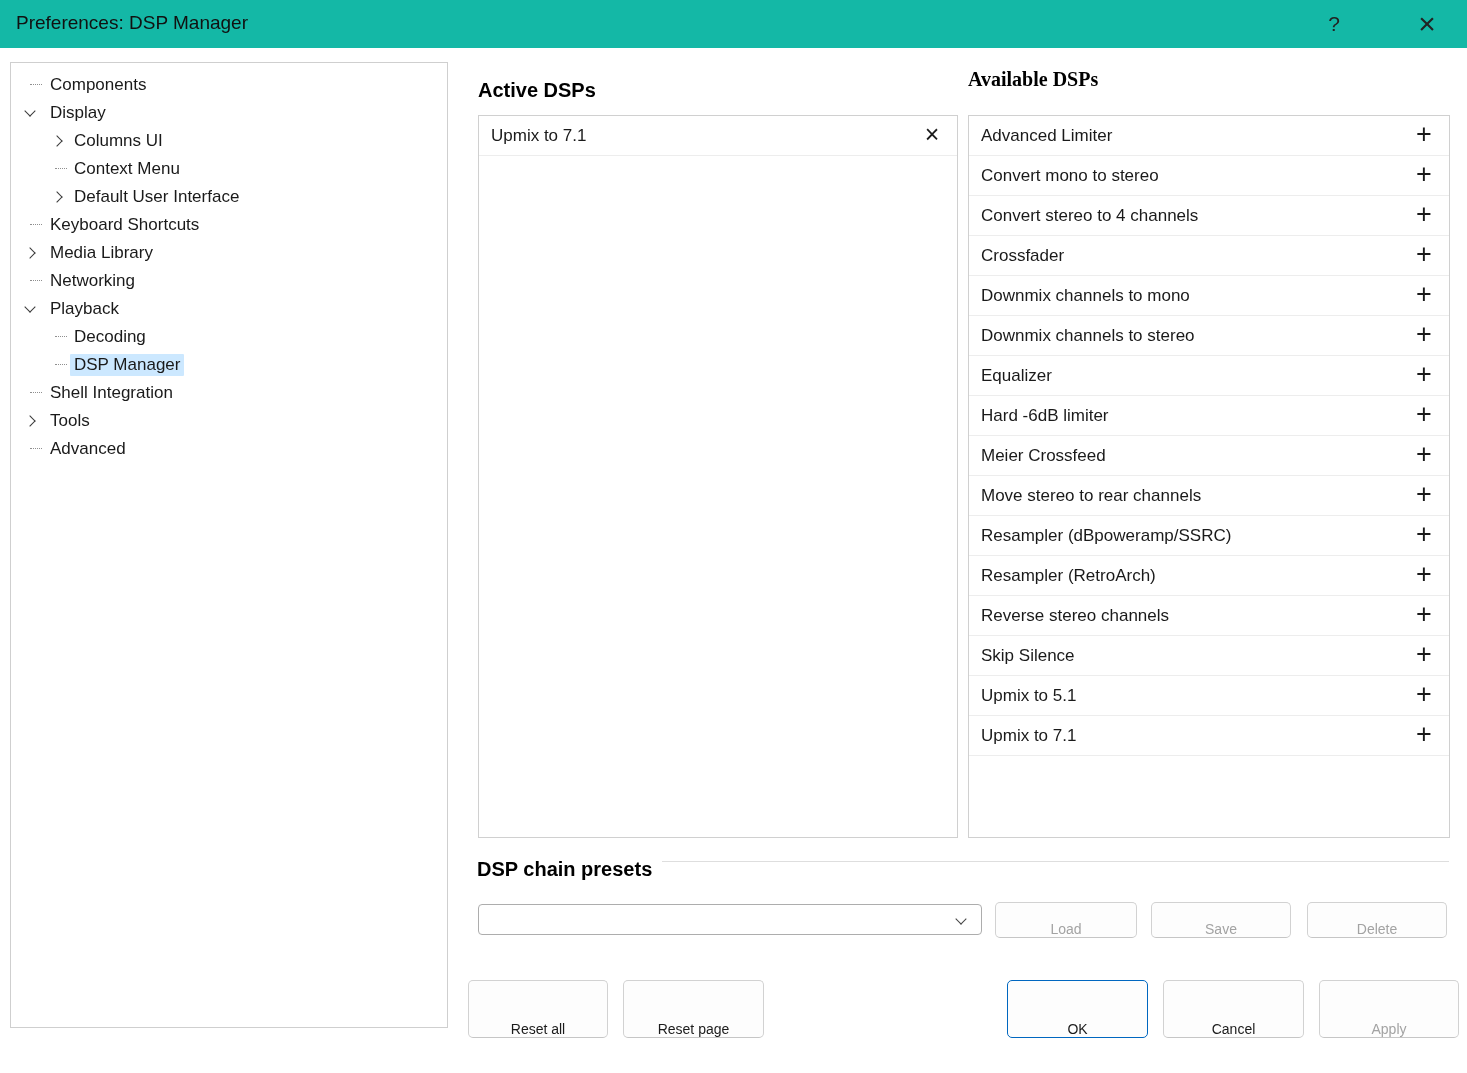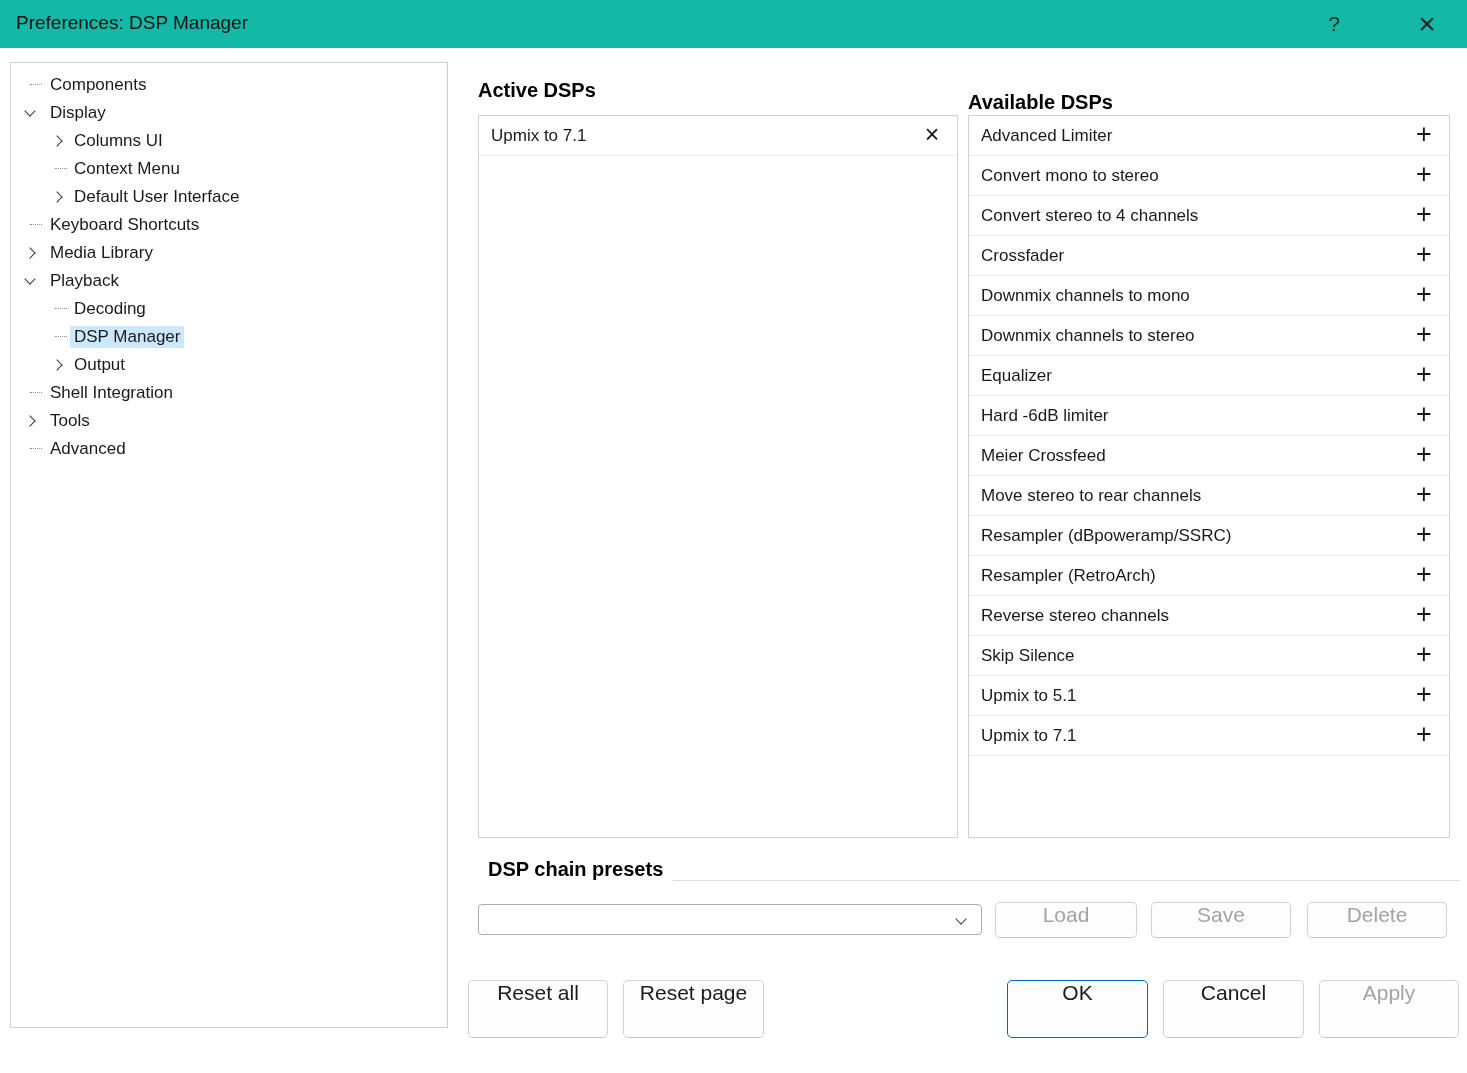--- a/index.html
+++ b/index.html
@@ -43,31 +43,31 @@
   .listbox { position:absolute; top:115px; height:723px; border:1px solid #d0d0d0; background:#fff; overflow:hidden; }
   #active-list { left:478px; width:480px; }
   #available-list { left:968px; width:482px; }
   .dsp-row { height:40px; display:flex; align-items:center; justify-content:space-between;
              padding:0 10px 0 12px; border-bottom:1px solid #ededed; font-size:17px; background:#fff; }
   .dsp-label { white-space:nowrap; }
   .plus-icon { font-size:27px; font-weight:300; line-height:1; width:30px; text-align:center; color:#1a1a1a; cursor:default; padding-bottom:3px; }
   .remove-icon { font-size:25px; font-weight:300; line-height:1; width:30px; text-align:center; color:#1a1a1a; cursor:default; padding-bottom:3px; }
 
   
-  .presets-heading-row { position:absolute; left:488px; top:858px; width:972px; display:flex; align-items:flex-end; gap:10px; }
+  .presets-heading-row { position:absolute; left:477px; top:858px; width:972px; display:flex; align-items:flex-start; gap:10px; }
   .presets-heading-row .rule { flex:1; height:0; border-top:1px solid #dedede; margin-top:3px; }
   .combo { position:absolute; left:478px; top:904px; width:504px; height:31px;
            border:1px solid #adadad; border-radius:4px; background:#fff;
            display:flex; align-items:center; padding:0 34px 0 10px; font-size:16px; cursor:default; }
   .combo .chev { position:absolute; right:16px; top:10px; border-color:#444; }
 
   
-  .btn { position:absolute; display:flex; align-items:flex-start; justify-content:center;
+  .btn { position:absolute; display:flex; align-items:flex-end; justify-content:center;
          background:#fdfdfd; border:1px solid #d2d2d2; border-bottom-color:#c6c6c6;
-         border-radius:5px; font-size:21px; color:#1b1b1b; cursor:default; }
+         border-radius:5px; font-size:14px; color:#1b1b1b; cursor:default; }
   .btn.small { top:902px; height:36px; }
   .btn.big   { top:980px; height:58px; }
   .btn.disabled { color:#a3a3a3; }
   #btn-load   { left:995px;  width:142px; }
   #btn-save   { left:1151px; width:140px; }
   #btn-delete { left:1307px; width:140px; }
   #btn-reset-all  { left:468px;  width:140px; }
   #btn-reset-page { left:623px;  width:141px; }
   #btn-ok     { left:1007px; width:141px; border:1.5px solid var(--accent,#0067c0); }
   #btn-cancel { left:1163px; width:141px; }
@@ -111,51 +111,51 @@
       </div>
       <div class="tree-row lvl0">
         <span class="stub"></span>
         <span class="tlabel">Keyboard Shortcuts</span>
       </div>
       <div class="tree-row lvl0">
         <span class="chev right"></span>
         <span class="tlabel">Media Library</span>
       </div>
       <div class="tree-row lvl0">
+        <span class="stub"></span>
+        <span class="tlabel">Networking</span>
+      </div>
+      <div class="tree-row lvl0">
         <span class="chev down"></span>
         <span class="tlabel">Playback</span>
       </div>
       <div class="tree-row lvl1">
         <span class="stub"></span>
         <span class="tlabel">Decoding</span>
       </div>
       <div class="tree-row lvl1 sel">
         <span class="stub"></span>
         <span class="tlabel">DSP Manager</span>
       </div>
-      <div class="tree-row lvl1">
-        <span class="chev right"></span>
-        <span class="tlabel">Output</span>
-      </div>
       <div class="tree-row lvl0">
         <span class="stub"></span>
         <span class="tlabel">Shell Integration</span>
       </div>
       <div class="tree-row lvl0">
         <span class="chev right"></span>
         <span class="tlabel">Tools</span>
       </div>
       <div class="tree-row lvl0">
         <span class="stub"></span>
         <span class="tlabel">Advanced</span>
       </div>
     </div>
 
   <div class="section-heading" style="left:478px; top:79px;">Active DSPs</div>
-  <div class="section-heading" style="left:968px; top:91px;">Available DSPs</div>
+  <div class="section-heading" style="left:968px; top:68px;font-family:Liberation Serif, serif;">Available DSPs</div>
 
   <div id="active-list" class="listbox">
       <div class="dsp-row">
         <span class="dsp-label">Upmix to 7.1</span>
         <span class="remove-icon">×</span>
       </div>
     </div>
   <div id="available-list" class="listbox">
       <div class="dsp-row">
         <span class="dsp-label">Advanced Limiter</span>

